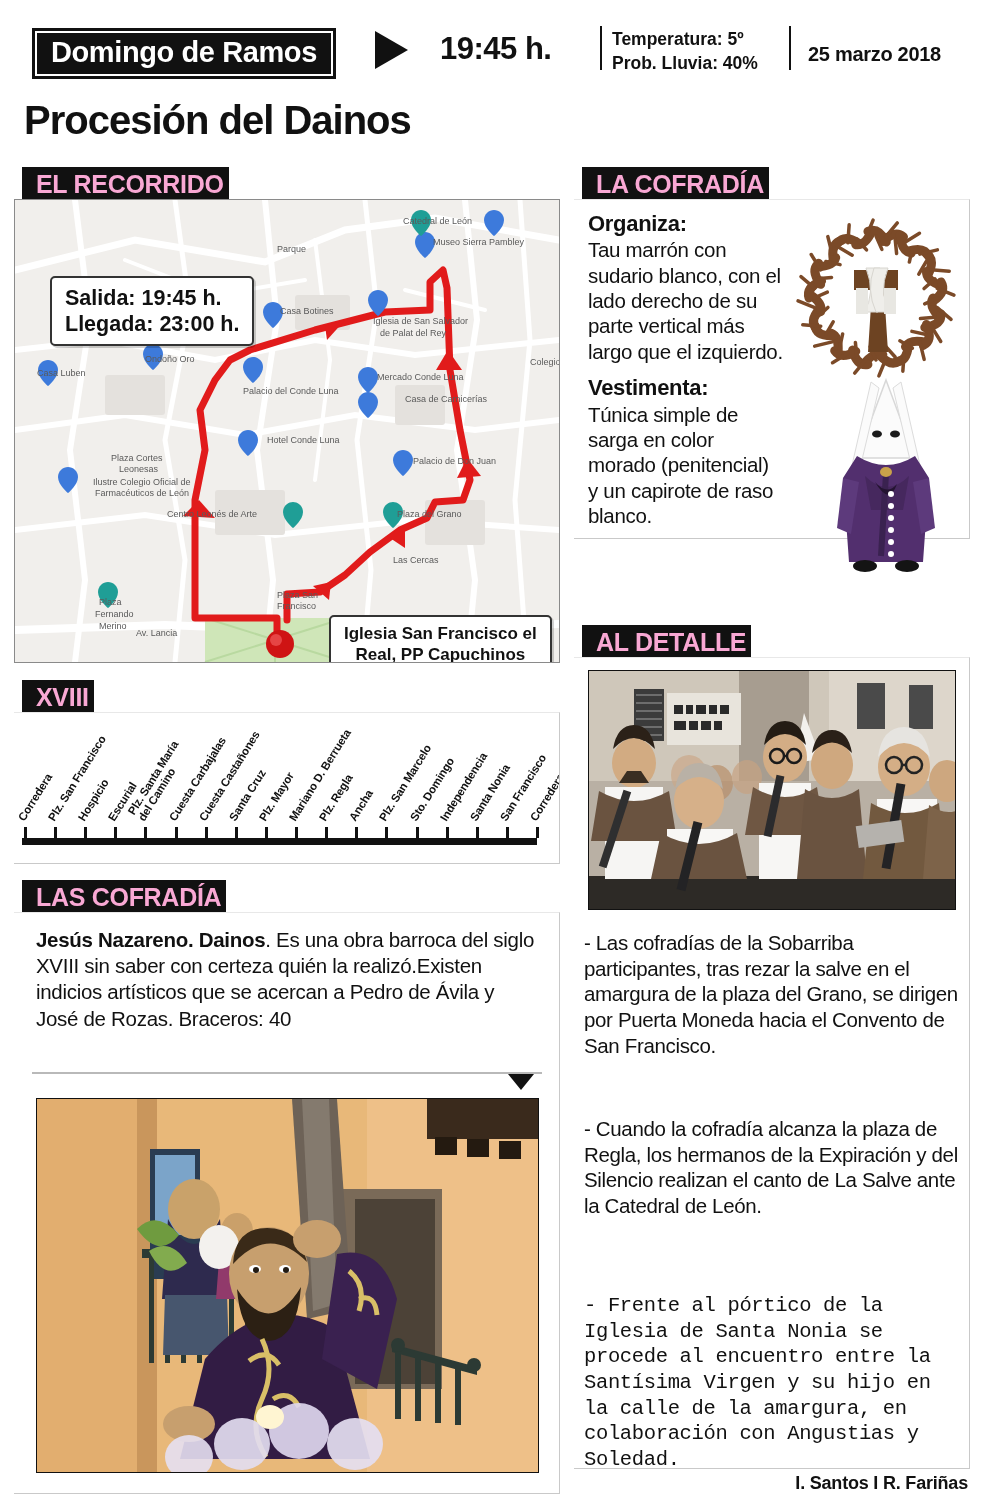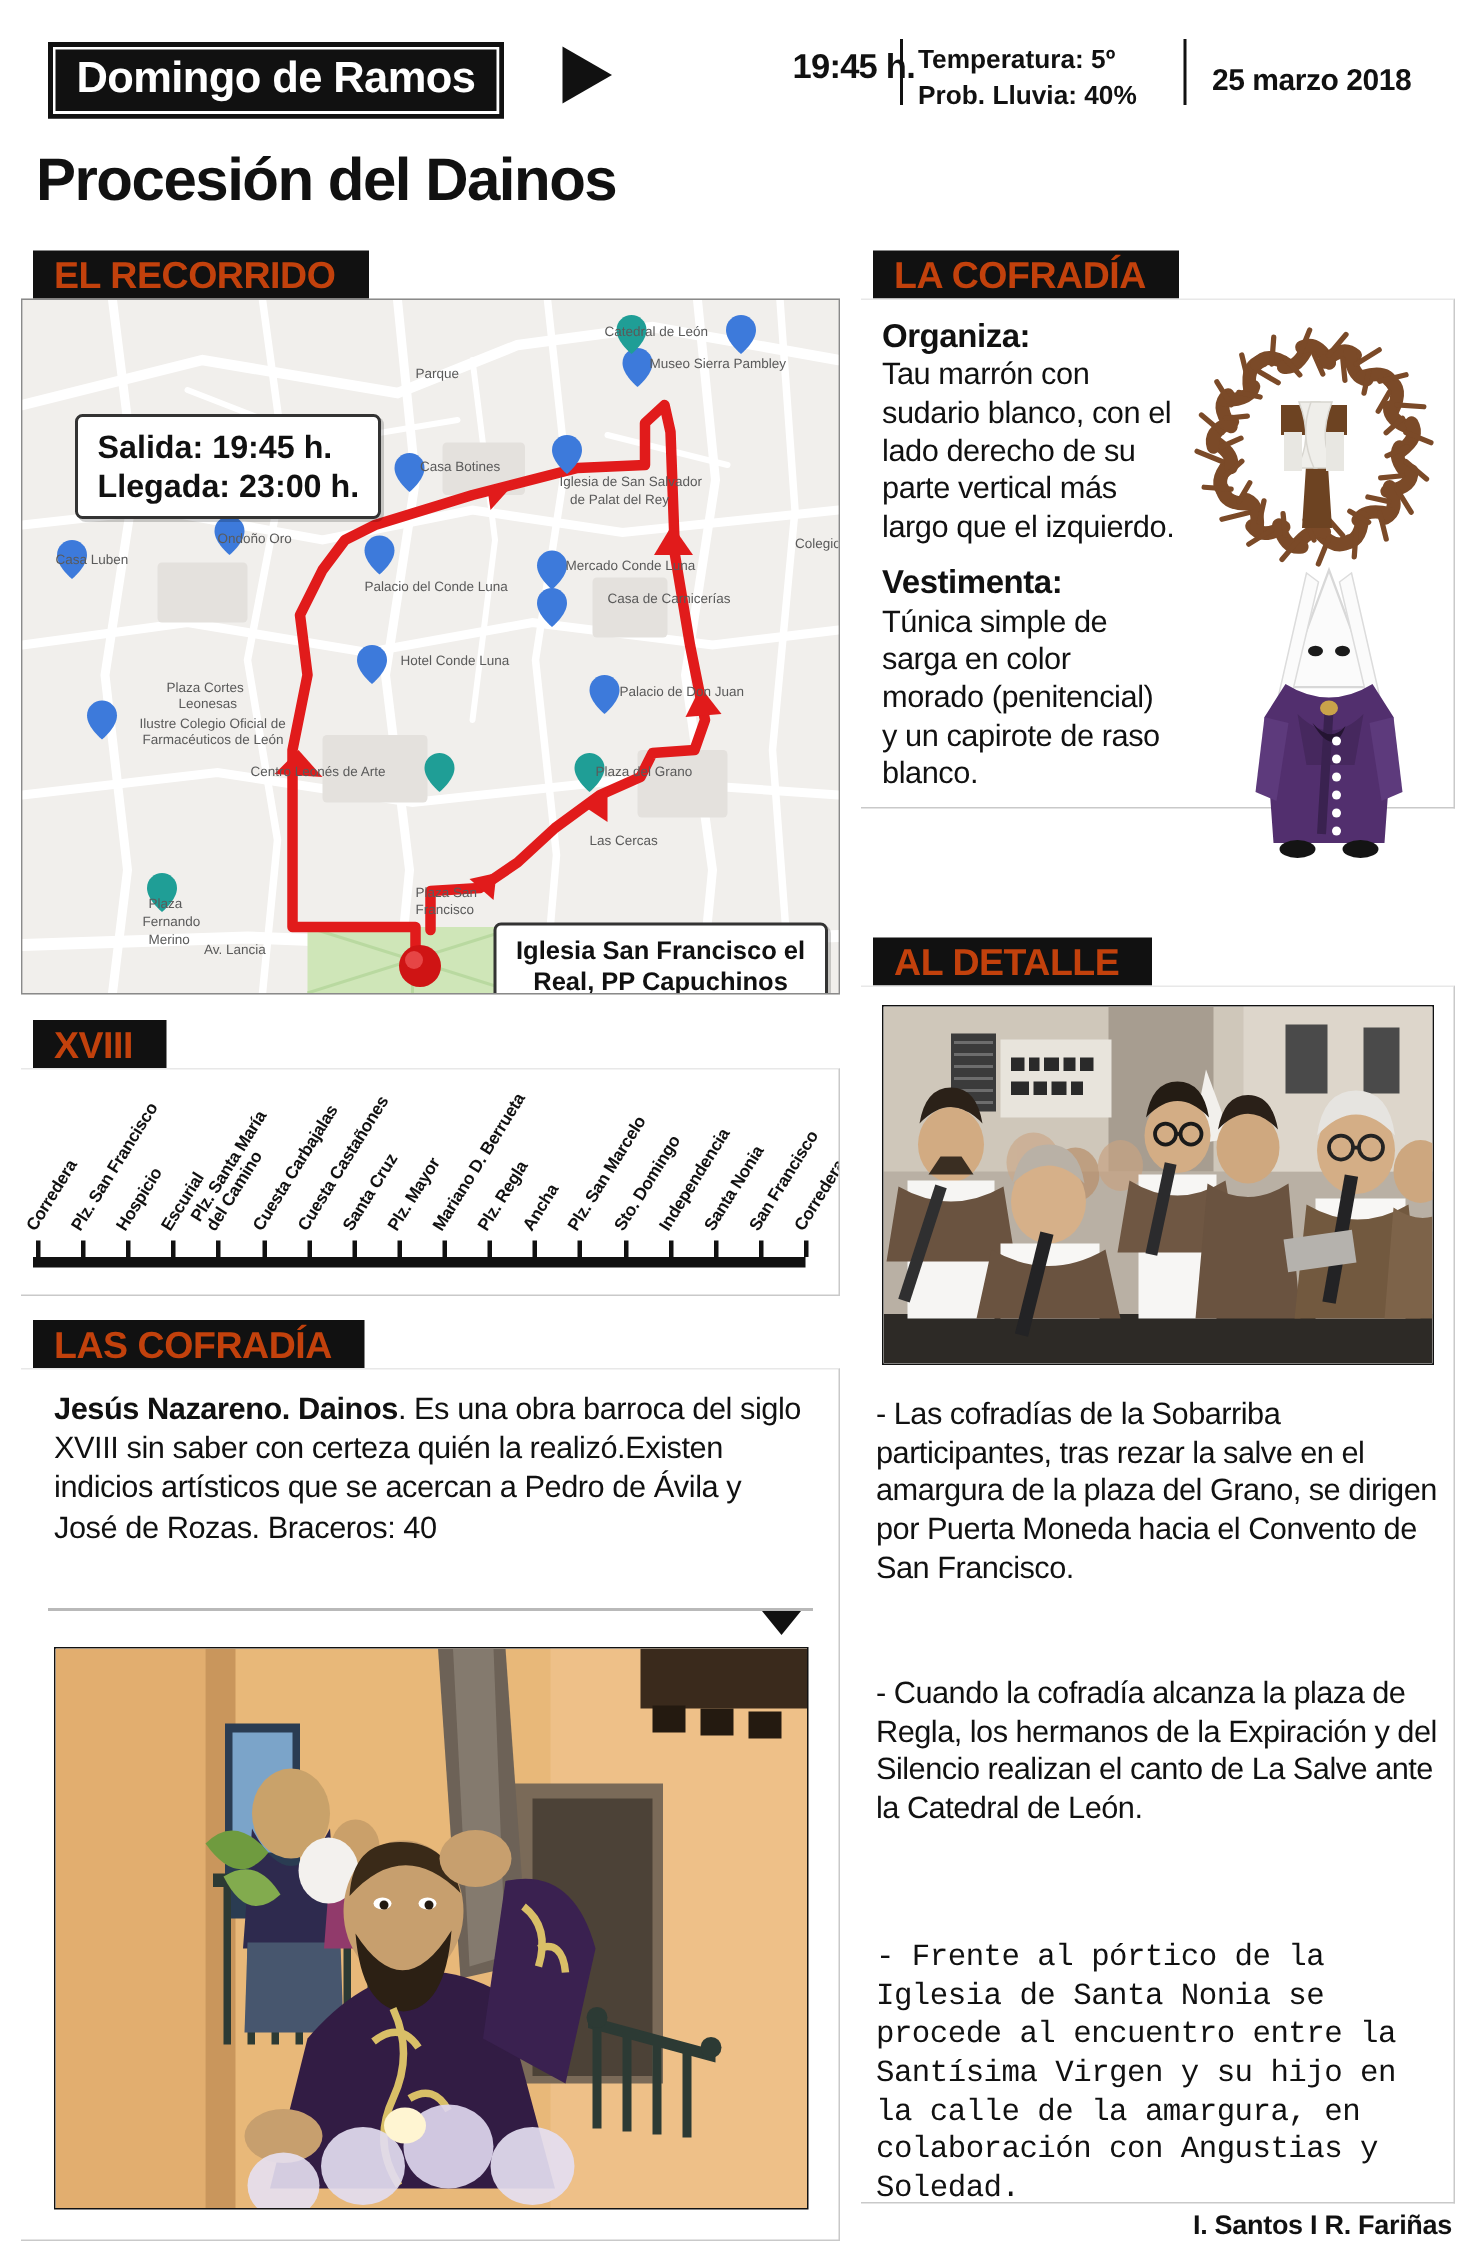--- a/index.html
+++ b/index.html
@@ -25,44 +25,44 @@
     line-height:1;
   }
   .day-arrow {
     position:absolute; left:375px; top:31px;
     width:0; height:0;
     border-top:19px solid transparent;
     border-bottom:19px solid transparent;
     border-left:33px solid #111;
   }
   .hour {
-    position:absolute; left:460px; top:31px; width:150px;
-    text-align:right;
-    font-size:23px; font-weight:bold; letter-spacing:-0.5px;
+    position:absolute; left:440px; top:31px; width:150px;
+    text-align:left;
+    font-size:31px; font-weight:bold; letter-spacing:-0.5px;
   }
   .vrule { position:absolute; width:2px; background:#111; }
   .weather {
     position:absolute; left:612px; top:28px;
     font-size:17.5px; font-weight:bold; line-height:1.35;
   }
   .date {
     position:absolute; left:808px; top:43px;
     font-size:20px; font-weight:bold; letter-spacing:-0.3px;
   }
   .main-title {
     position:absolute; left:24px; top:98px;
     font-size:40px; font-weight:bold; letter-spacing:-1px;
   }
 
   
   .sec-label {
     position:absolute;
-    background:#111; color:#c2410c;
+    background:#111; color:#f9a8d4;
     font-weight:bold; font-size:25px; letter-spacing:-0.3px;
-    padding:5px 22px 7px 14px;
+    padding:5px 5px 7px 14px;
     line-height:1;
   }
 
   
   .panel {
     position:absolute;
     background:#fff;
     border-right:1px solid #c9c9c9;
     border-bottom:1px solid #c9c9c9;
     border-top:1px solid #e8e8e8;

